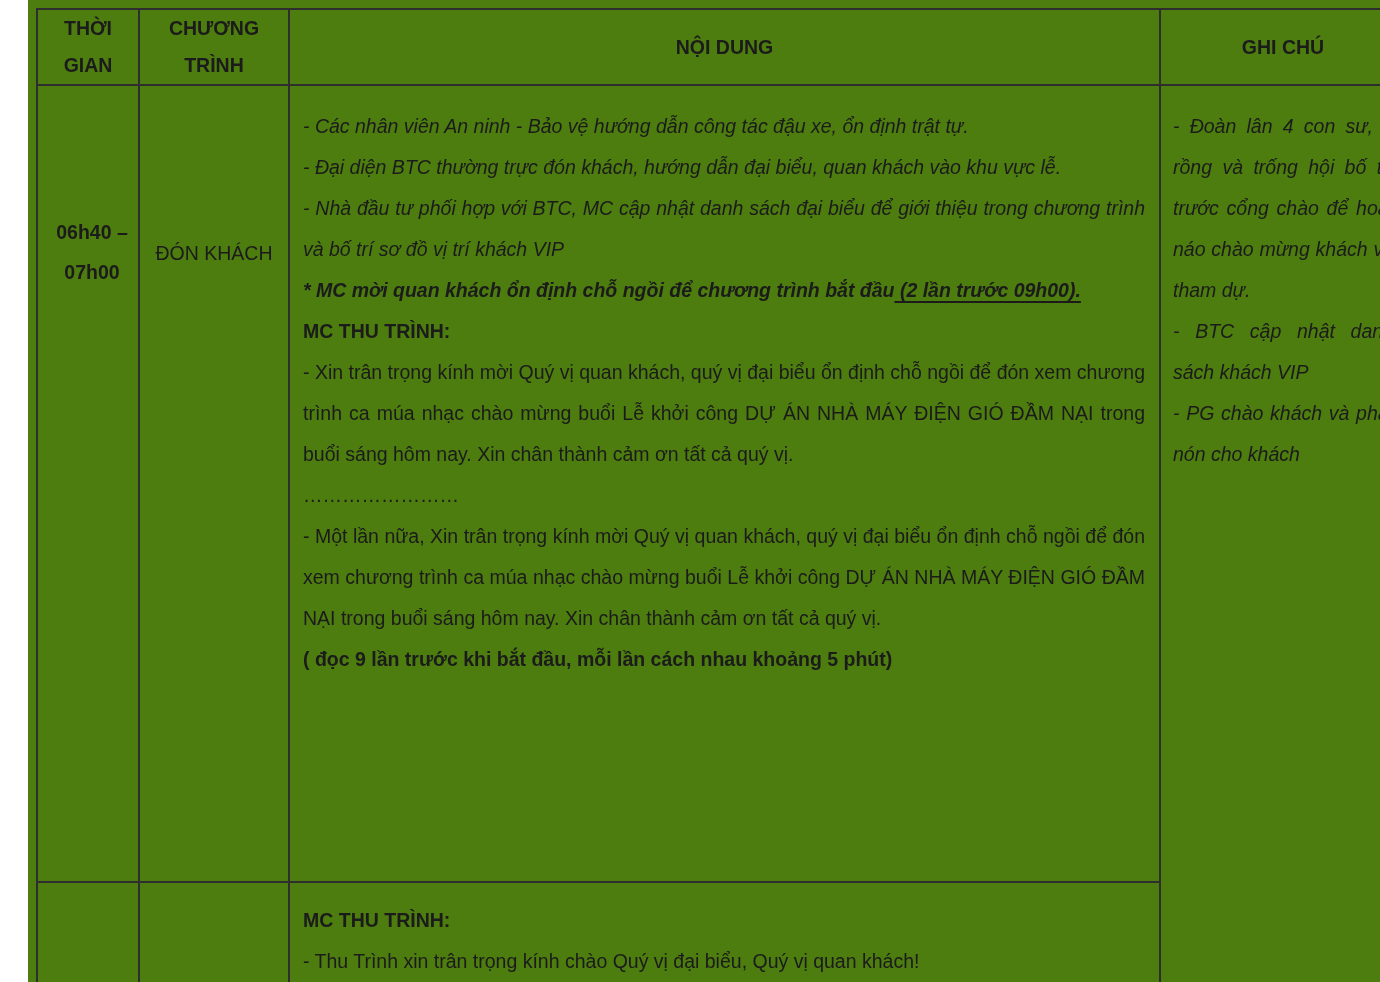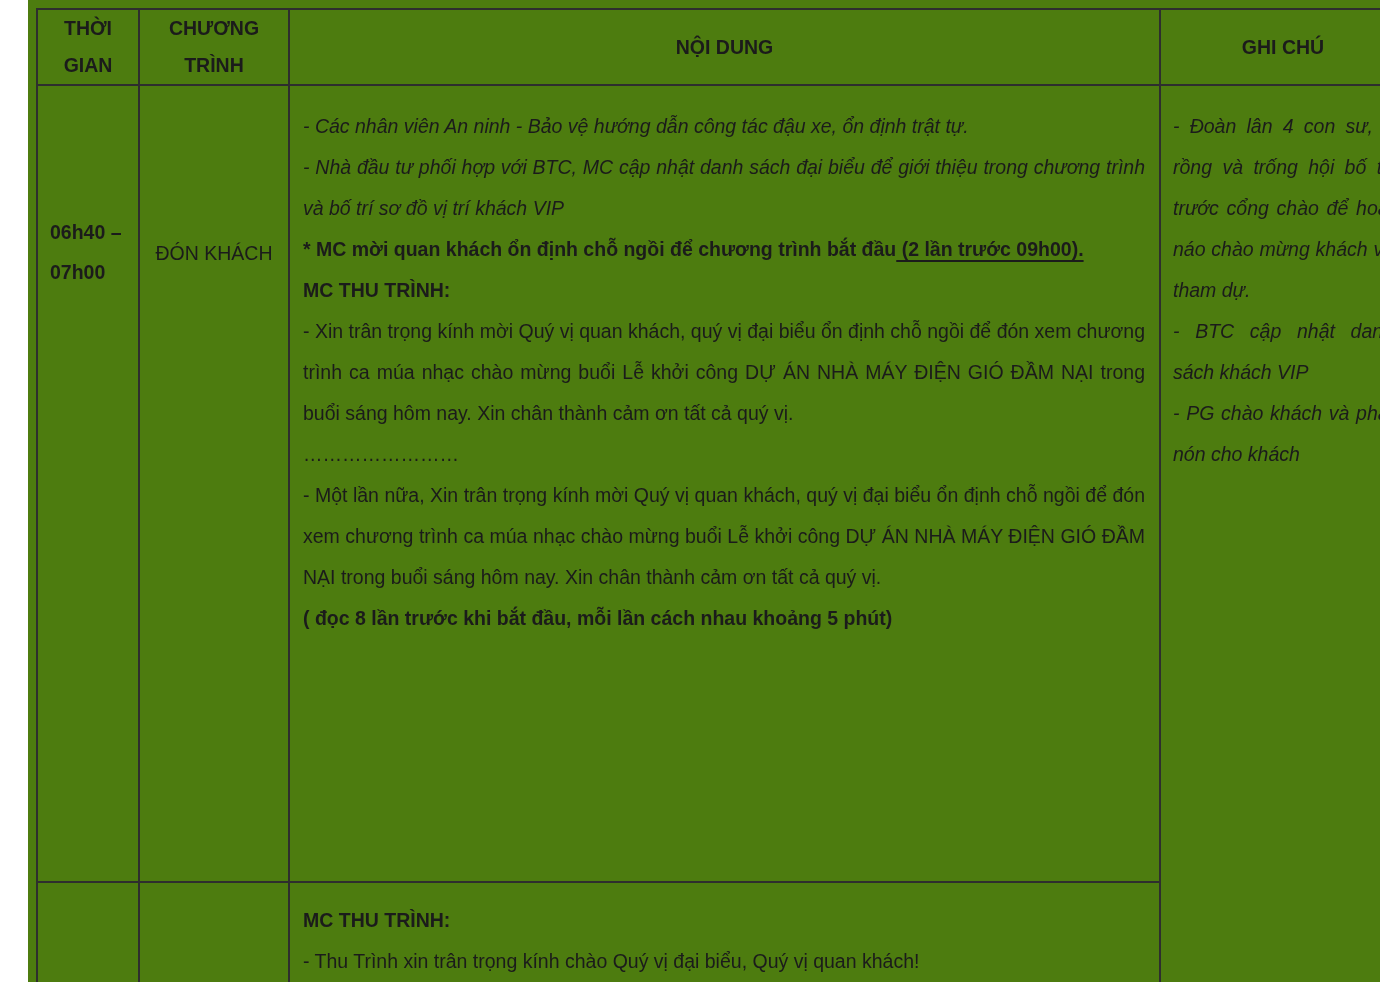--- a/index.html
+++ b/index.html
@@ -16,21 +16,21 @@
   }
   .tbl {
     position:absolute; left:8px; top:8px;
     width:1371px;
     display:grid;
     grid-template-columns:102px 150px 871px 246px;
     grid-template-rows:76px 797px 240px;
     border-top:2px solid #2e2e2e;
     border-left:2px solid #2e2e2e;
   }
-  .cell { border-right:2px solid #2e2e2e; background:transparent; }
+  .cell { border-right:2px solid #2e2e2e; background:transparent;text-align:center; }
   .hb { border-bottom:2px solid #2e2e2e; }
   .head {
     display:flex; align-items:center; justify-content:center;
     text-align:center;
     font-weight:bold;
     line-height:37px;
     padding:0 6px;
   }
   .time-cell {
     padding:126px 4px 0 12px;
@@ -50,21 +50,21 @@
   }
   .notes-cell {
     grid-column:4; grid-row:2 / 4;
     padding:20px 11px 0 12px;
     text-align:justify;
     font-style:italic;
     line-height:41px;
   }
   .content-cell p, .notes-cell p { margin:0; }
   .it { font-style:italic; }
-  .bold-it { font-weight:bold; margin-top:2px; }
+  .bold-it { font-style:italic; font-weight:bold; margin-top:2px; }
   .u { text-decoration:underline; text-decoration-thickness:2px; text-underline-offset:4px; }
   .mc-label { font-weight:bold; margin-top:20px; }
   .sp9  { margin-top:9px; }
   .sp19 { margin-top:19px; }
   .sp40 { margin-top:40px; }
   .sp21 { margin-top:21px; }
   .bold-note { font-weight:bold; margin-top:20px; }
   .row2-content { padding-top:17px; }
   .row2-content .mc-label { margin-top:0; }
 </style>
@@ -78,27 +78,28 @@
     <div class="cell hb head">CHƯƠNG TRÌNH</div>
     <div class="cell hb head">NỘI DUNG</div>
     <div class="cell hb head">GHI CHÚ</div>
 
     <div class="cell hb time-cell">06h40 – 07h00</div>
 
     <div class="cell hb program-cell">ĐÓN KHÁCH</div>
 
     <div class="cell hb content-cell">
       <p class="it">- Các nhân viên An ninh - Bảo vệ hướng dẫn công tác đậu xe, ổn định trật tự.</p>
+      <p class="it">- Đại diện BTC thường trực đón khách, hướng dẫn đại biểu, quan khách vào khu vực lễ.</p>
       <p class="it">- Nhà đầu tư phối hợp  với BTC, MC cập nhật danh sách đại biểu để giới thiệu trong chương trình và bố trí sơ đồ vị trí khách VIP</p>
       <p class="bold-it"><span>* MC mời quan khách ổn định chỗ ngồi để chương trình bắt đầu</span><span class="u"> (2 lần trước 09h00).</span></p>
       <p class="mc-label">MC THU TRÌNH:</p>
       <p class="sp9">- Xin trân trọng kính mời Quý vị quan khách, quý vị đại biểu ổn định chỗ ngồi để đón xem chương trình ca múa nhạc chào mừng buổi Lễ khởi công DỰ ÁN NHÀ MÁY ĐIỆN GIÓ ĐẦM NẠI trong buổi sáng hôm nay. Xin chân thành cảm ơn tất cả quý vị.</p>
       <p>……………………</p>
       <p class="sp19">- Một lần nữa, Xin trân trọng kính mời Quý vị quan khách, quý vị đại biểu ổn định chỗ ngồi để đón xem chương trình ca múa nhạc chào mừng buổi Lễ khởi công DỰ ÁN NHÀ MÁY ĐIỆN GIÓ ĐẦM NẠI trong buổi sáng hôm nay. Xin chân thành cảm ơn tất cả quý vị.</p>
-      <p class="bold-note">( đọc 8 lần trước khi bắt đầu, mỗi lần cách nhau khoảng 5 phút)</p>
+      <p class="bold-note">( đọc 9 lần trước khi bắt đầu, mỗi lần cách nhau khoảng 5 phút)</p>
     </div>
 
     <div class="cell notes-cell">
       <p>- Đoàn lân 4 con sư, 2 rồng và trống hội bố trí trước cổng chào để hoạt náo chào mừng khách về tham dự.</p>
       <p class="sp40">- BTC cập nhật danh sách khách VIP</p>
       <p class="sp21">- PG chào khách và phát nón cho khách</p>
     </div>
 
     <div class="cell"></div>
     <div class="cell"></div>

